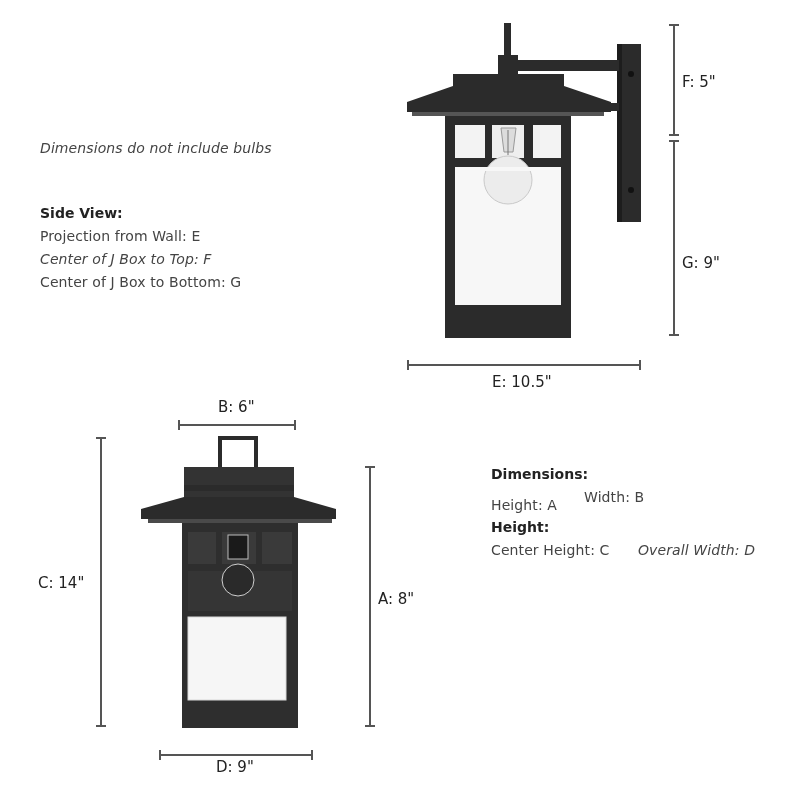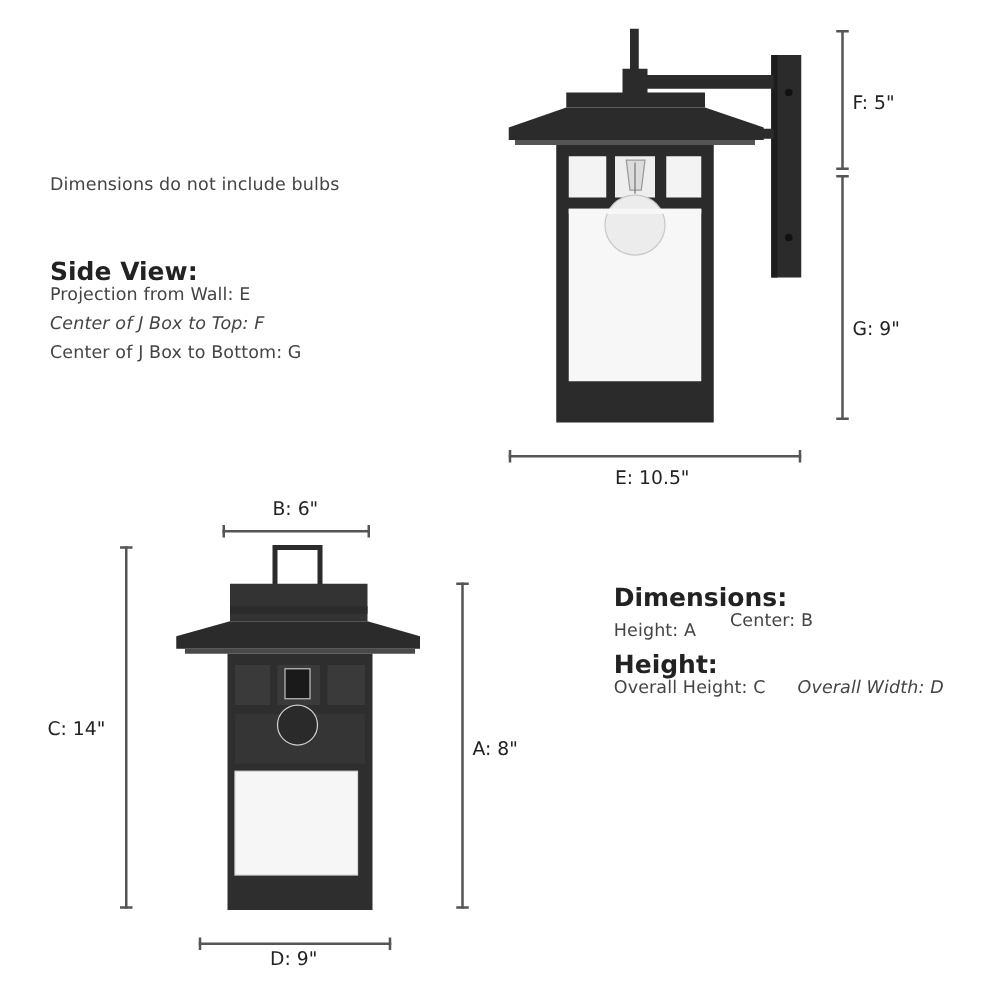--- a/index.html
+++ b/index.html
@@ -1,43 +1,43 @@
 <!DOCTYPE html>
 <html><head>
   <meta charset="utf-8">
   <style>
     html, body { margin: 0; padding: 0; background: #ffffff; }
     body { width: 800px; height: 800px; position: relative; overflow: hidden;
            font-family: "DejaVu Sans", "Liberation Sans", sans-serif; color: #3a3a3a; }
     .txt { position: absolute; white-space: nowrap; font-size: 14px; color: #444; letter-spacing: 0.1px; }
-    .hdr { position: absolute; white-space: nowrap; font-size: 20px; font-weight: bold; color: #222; }
+    .hdr { position: absolute; white-space: nowrap; font-size: 14px; font-weight: bold; color: #222; }
     .dimlbl { position: absolute; white-space: nowrap; font-size: 15px; color: #222; }
     .hline { position: absolute; height: 2px; background: #555; }
     .vline { position: absolute; width: 2px; background: #555; }
     .hline::before, .hline::after { content: ""; position: absolute; top: -4px; width: 2px; height: 10px; background: #555; }
     .hline::before { left: 0; } .hline::after { right: 0; }
     .vline::before, .vline::after { content: ""; position: absolute; left: -4px; height: 2px; width: 10px; background: #555; }
     .vline::before { top: 0; } .vline::after { bottom: 0; }
     svg { position: absolute; }
   </style>
 </head>
 <body>
 
-<div class="txt" style="left:40px; top:140px;">Dimensions do not include bulbs</div>
+<div class="txt" style="left:40px; top:140px;font-style:italic;">Dimensions do not include bulbs</div>
 
 <div class="hdr" style="left:40px; top:205px;">Side View:</div>
 <div class="txt" style="left:40px; top:228px;">Projection from Wall: E</div>
 <div class="txt" style="left:40px; top:251px;font-style:italic;">Center of J Box to Top: F</div>
 <div class="txt" style="left:40px; top:274px;text-align:right;">Center of J Box to Bottom: G</div>
 
 <div class="hdr" style="left:491px; top:466px;">Dimensions:</div>
 <div class="txt" style="left:491px; top:497px;">Height: A</div>
-<div class="txt" style="left:584px; top:489px;">Center: B</div>
+<div class="txt" style="left:584px; top:489px;">Width: B</div>
 <div class="hdr" style="left:491px; top:519px;">Height:</div>
-<div class="txt" style="left:491px; top:542px;">Overall Height: C</div>
+<div class="txt" style="left:491px; top:542px;">Center Height: C</div>
 <div class="txt" style="left:638px; top:542px;font-style:italic;">Overall Width: D</div>
 
 <svg style="left:400px; top:20px;" width="250" height="330" viewBox="0 0 250 330">
 
   <rect x="217" y="24" width="24" height="178" fill="#2b2b2b"></rect>
   <rect x="217" y="24" width="5" height="178" fill="#1d1d1d"></rect>
   <circle cx="231" cy="54" r="3" fill="#111"></circle>
   <circle cx="231" cy="170" r="3" fill="#111"></circle>
 
   <rect x="115" y="40" width="104" height="11" fill="#2b2b2b"></rect>

